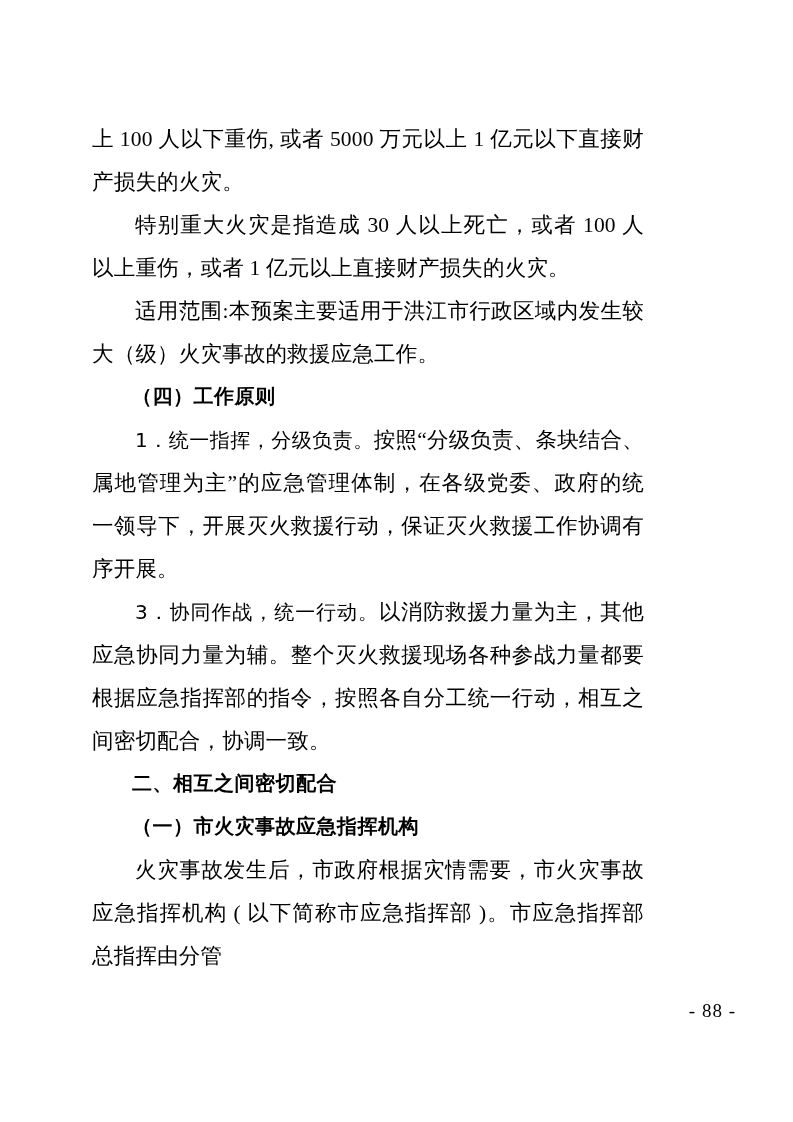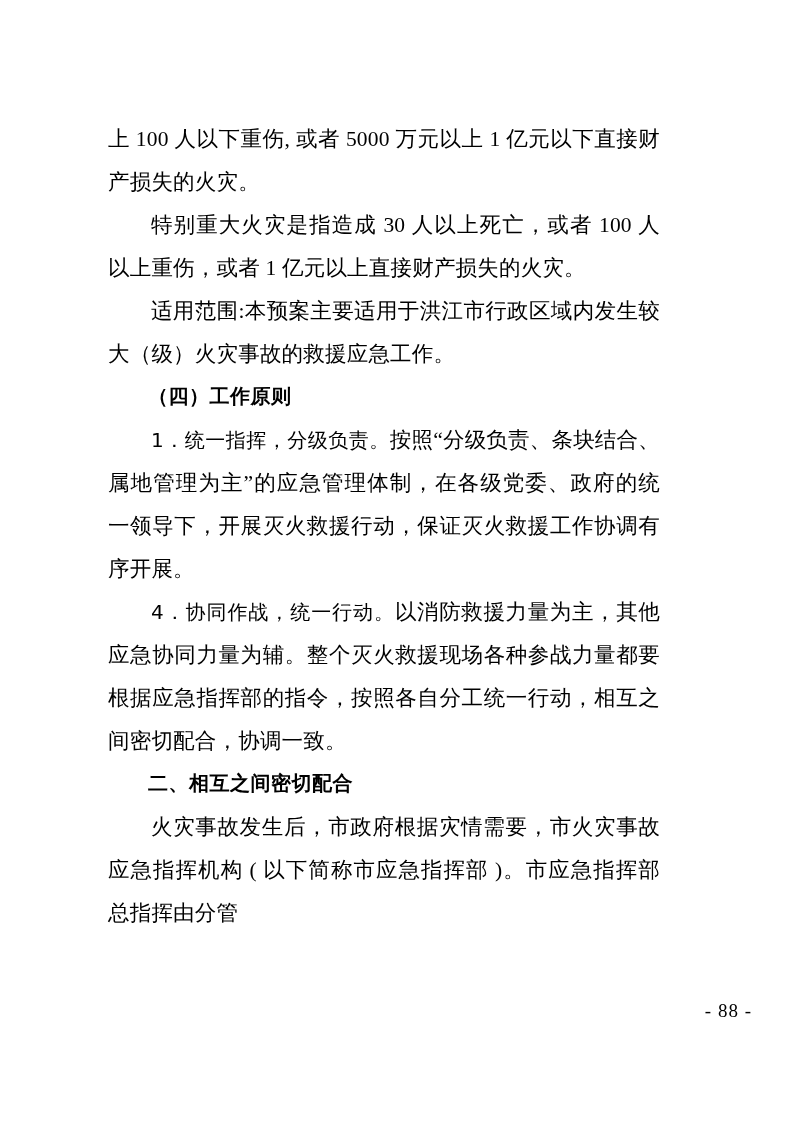--- a/index.html
+++ b/index.html
@@ -11,21 +11,21 @@
     width: 793px;
     height: 1122px;
     font-family: "Liberation Serif", "DejaVu Serif", serif;
     color: #000000;
     position: relative;
     overflow: hidden;
   }
   .page {
     position: absolute;
     top: 0;
-    left: 16px;
+    left: 0;
     width: 736px;
     height: 1122px;
     box-sizing: border-box;
     padding: 118px 92px 0 92px;
   }
   .body-text {
     font-size: 21.5px;
     line-height: 43px;
     text-align: justify;
     text-justify: inter-ideograph;
@@ -75,24 +75,25 @@
 
     <p class="para">特别重大火灾是指造成 30 人以上死亡，或者 100 人以上重伤，或者 1 亿元以上直接财产损失的火灾。</p>
 
     <p class="para">适用范围:本预案主要适用于洪江市行政区域内发生较大（级）火灾事故的救援应急工作。</p>
 
     <p class="heading">（四）工作原则</p>
 
     <p class="para"><span class="lead">1．统一指挥，分级负责。</span><span>按照“分级负责、条块结合、属地管理为主”的应急管理体制，在各级党委、政府的统一领导下，开展灭火救援行动，保证灭火救援工作协调有序开展。</span></p>
 
 
-    <p class="para"><span class="lead">4．协同作战，统一行动。</span><span>以消防救援力量为主，其他应急协同力量为辅。整个灭火救援现场各种参战力量都要根据应急指挥部的指令，按照各自分工统一行动，相互之间密切配合，协调一致。</span></p>
+    <p class="para"><span class="lead">3．协同作战，统一行动。</span><span>以消防救援力量为主，其他应急协同力量为辅。整个灭火救援现场各种参战力量都要根据应急指挥部的指令，按照各自分工统一行动，相互之间密切配合，协调一致。</span></p>
 
     <p class="heading">二、相互之间密切配合</p>
 
+    <p class="heading">（一）市火灾事故应急指挥机构</p>
 
     <p class="para">火灾事故发生后，市政府根据灾情需要，市火灾事故应急指挥机构 ( 以下简称市应急指挥部 )。市应急指挥部总指挥由分管</p>
 
   </div>
 
   <div class="footer">- 88 -</div>
 
 </div>
 
 </body></html>

